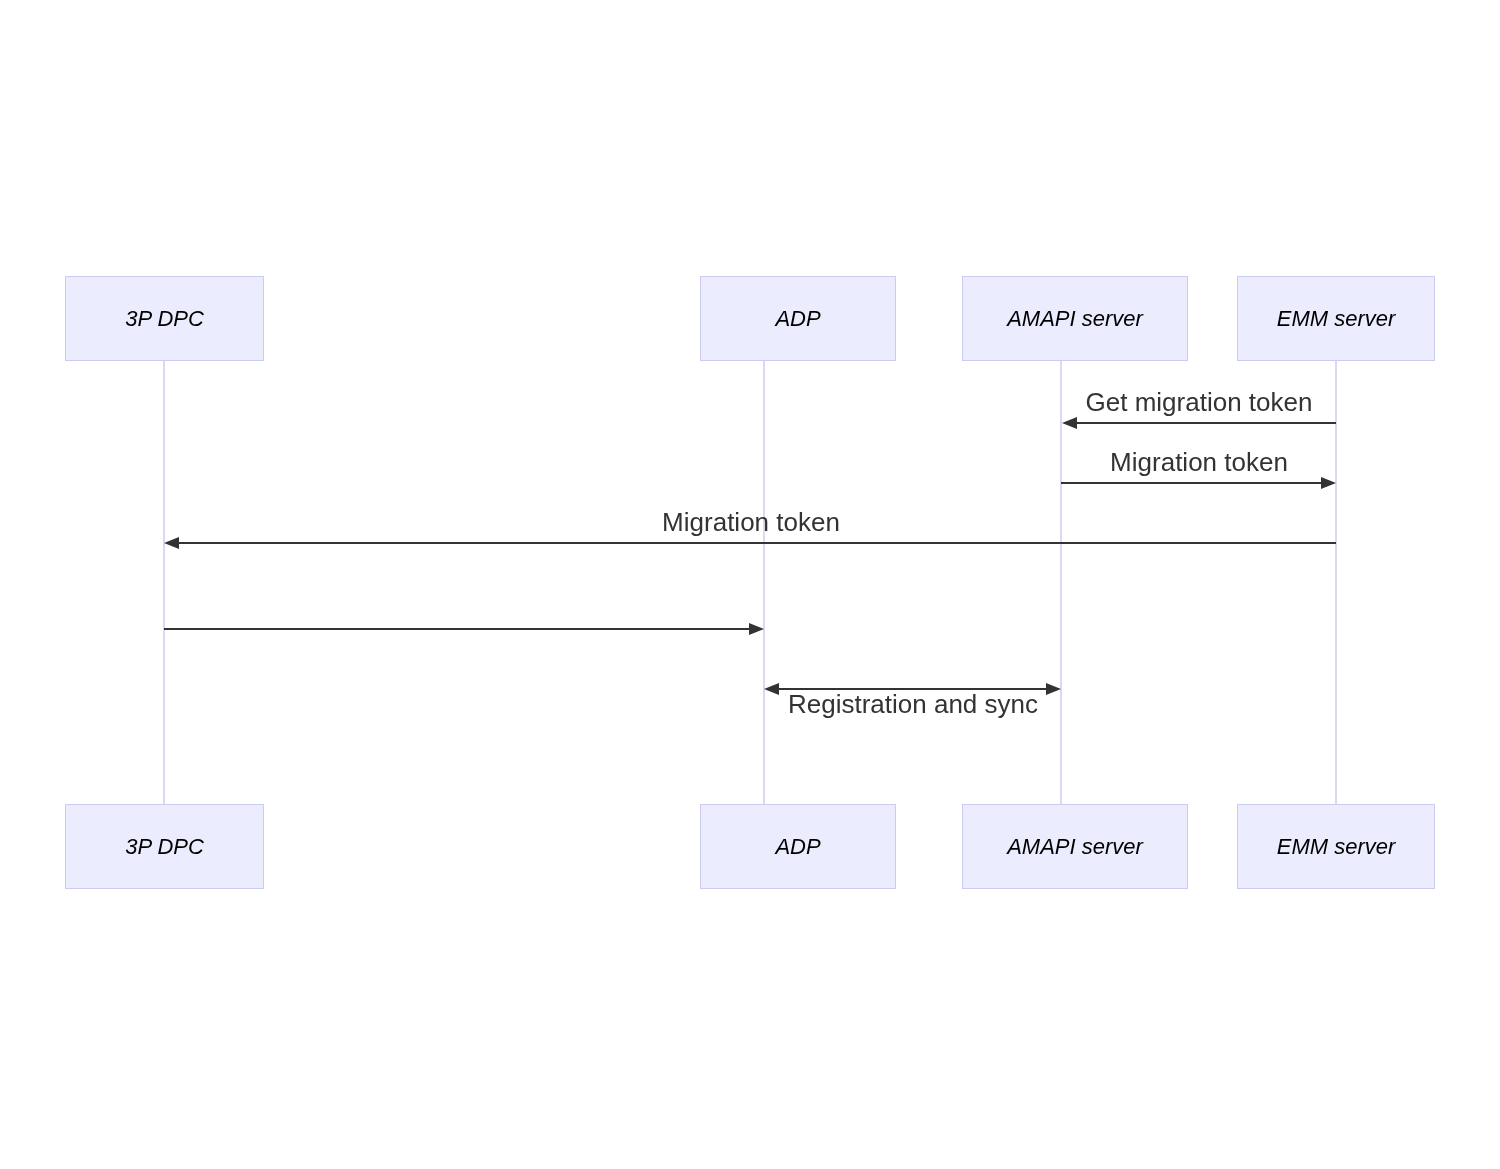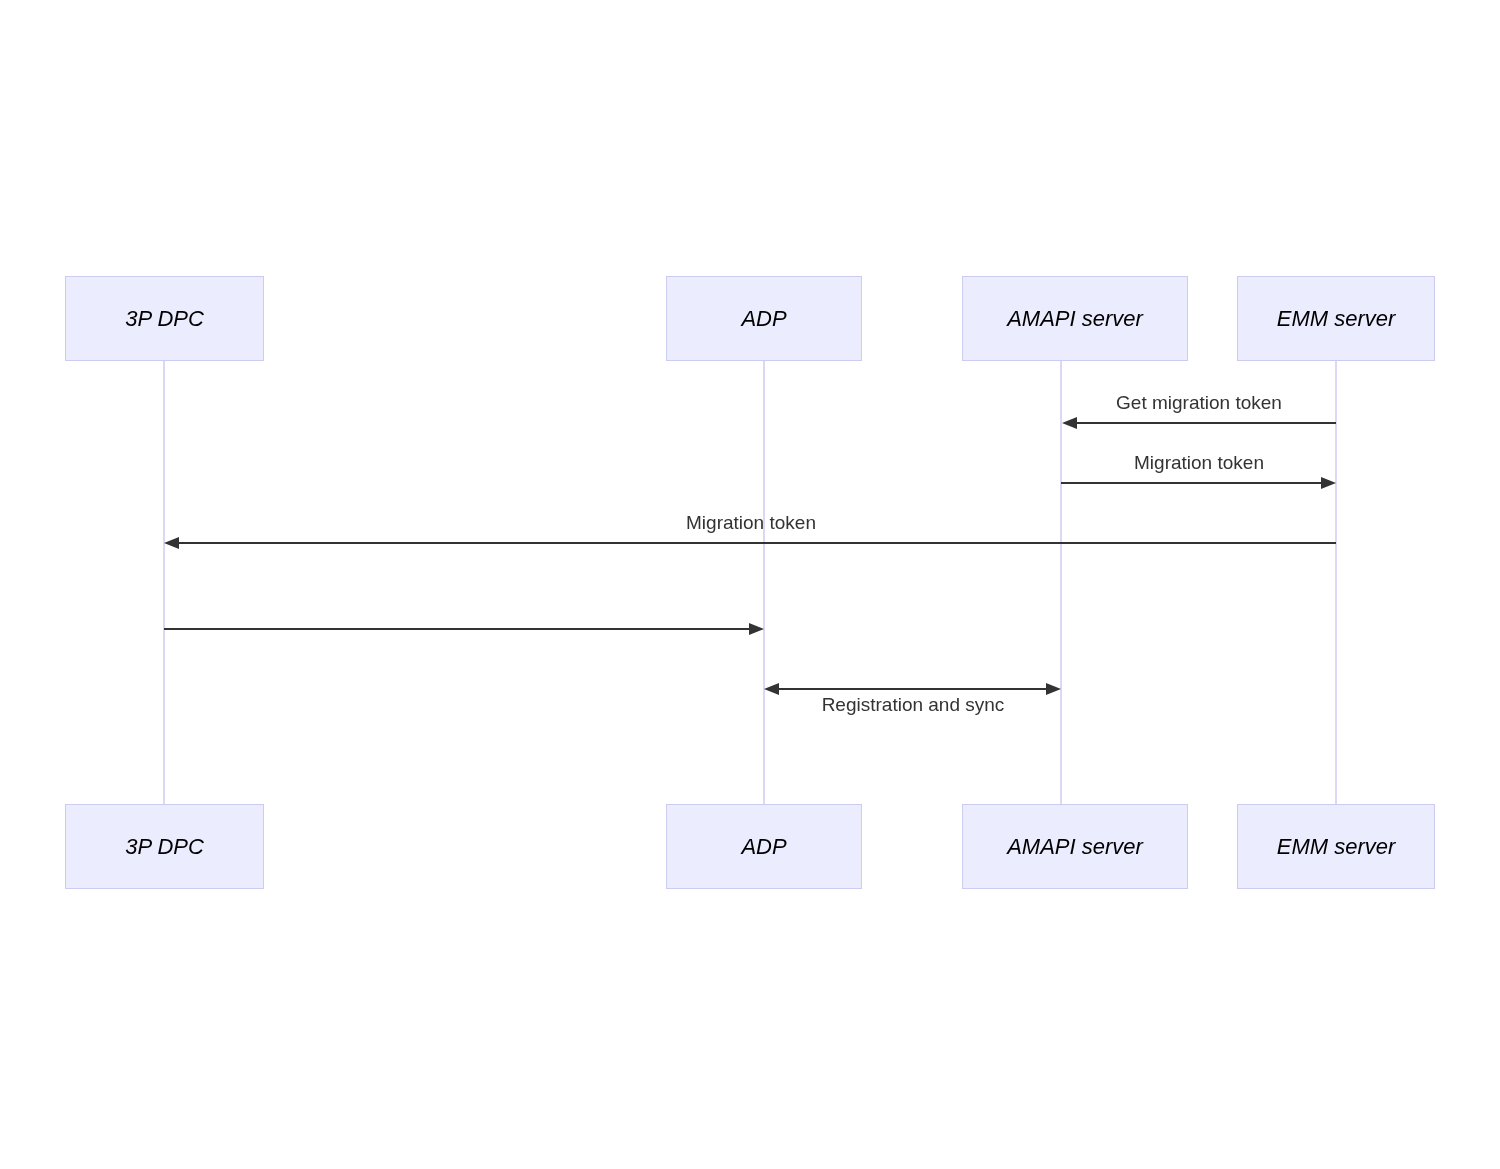--- a/index.html
+++ b/index.html
@@ -23,21 +23,21 @@
     border-radius: 0;
     box-sizing: border-box;
     display: flex;
     align-items: center;
     justify-content: center;
     font-size: 22px;
     color: #000000;
     font-style: italic;
   }
   .a-3pdpc  { left: 65px;   width: 199px; }
-  .a-adp    { left: 666px;  width: 196px; }
+  .a-adp    { left: 700px;  width: 196px; }
   .a-amapi  { left: 962px;  width: 226px; }
   .a-emm    { left: 1237px; width: 198px; }
   .row-top    { top: 276px; }
   .row-bottom { top: 804px; }
   .lifeline {
     position: absolute;
     top: 361px;
     height: 443px;
     width: 2px;
     background: #DCD7F5;
@@ -48,21 +48,21 @@
   .ll-emm   { left: 1335px; }
   #arrow-layer {
     position: absolute;
     left: 0; top: 0;
     width: 1500px; height: 1169px;
     pointer-events: none;
   }
   .msg-label {
     position: absolute;
     transform: translateX(-50%);
-    font-size: 19px;
+    font-size: 26px;
     line-height: 25px;
     color: #333333;
     text-align: center;
     white-space: pre-line;
   }
   .note-box {
     position: absolute;
     left: 732px;
     top: 703px;
     width: 636px;

